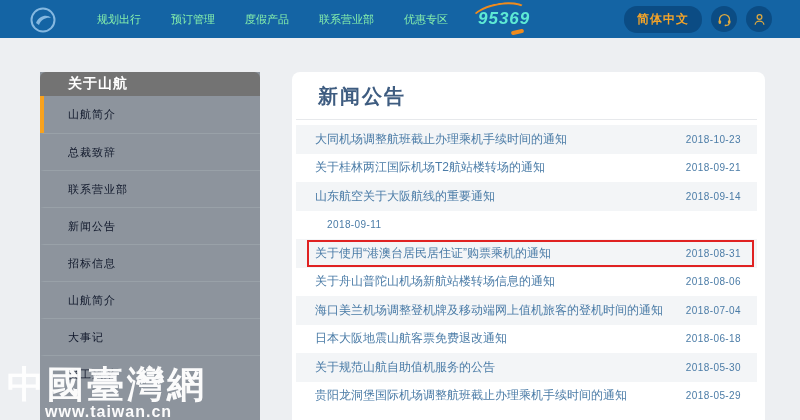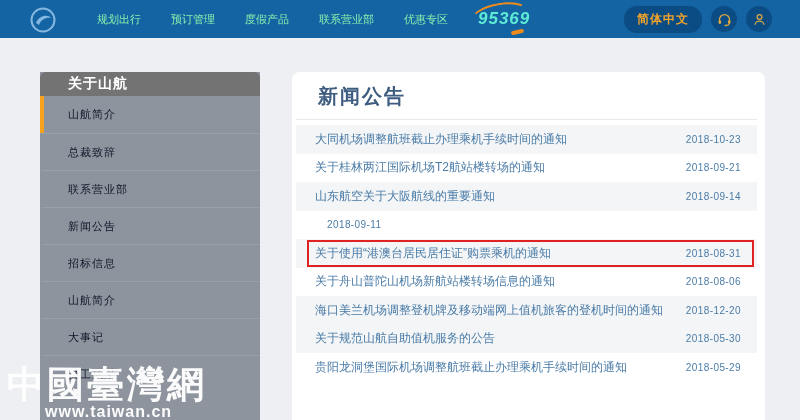--- a/index.html
+++ b/index.html
@@ -204,21 +204,25 @@
         <span class="news-title">关于使用“港澳台居民居住证”购票乘机的通知</span>
         <span class="news-date">2018-08-31</span>
         <span class="red-box"></span>
       </li>
       <li class="news-row">
         <span class="news-title">关于舟山普陀山机场新航站楼转场信息的通知</span>
         <span class="news-date">2018-08-06</span>
       </li>
       <li class="news-row alt">
         <span class="news-title">海口美兰机场调整登机牌及移动端网上值机旅客的登机时间的通知</span>
-        <span class="news-date">2018-12-20</span>
+        <span class="news-date">2018-07-04</span>
+      </li>
+      <li class="news-row">
+        <span class="news-title">日本大阪地震山航客票免费退改通知</span>
+        <span class="news-date">2018-06-18</span>
       </li>
       <li class="news-row alt">
         <span class="news-title">关于规范山航自助值机服务的公告</span>
         <span class="news-date">2018-05-30</span>
       </li>
       <li class="news-row">
         <span class="news-title">贵阳龙洞堡国际机场调整航班截止办理乘机手续时间的通知</span>
         <span class="news-date">2018-05-29</span>
       </li>
     </ul>

